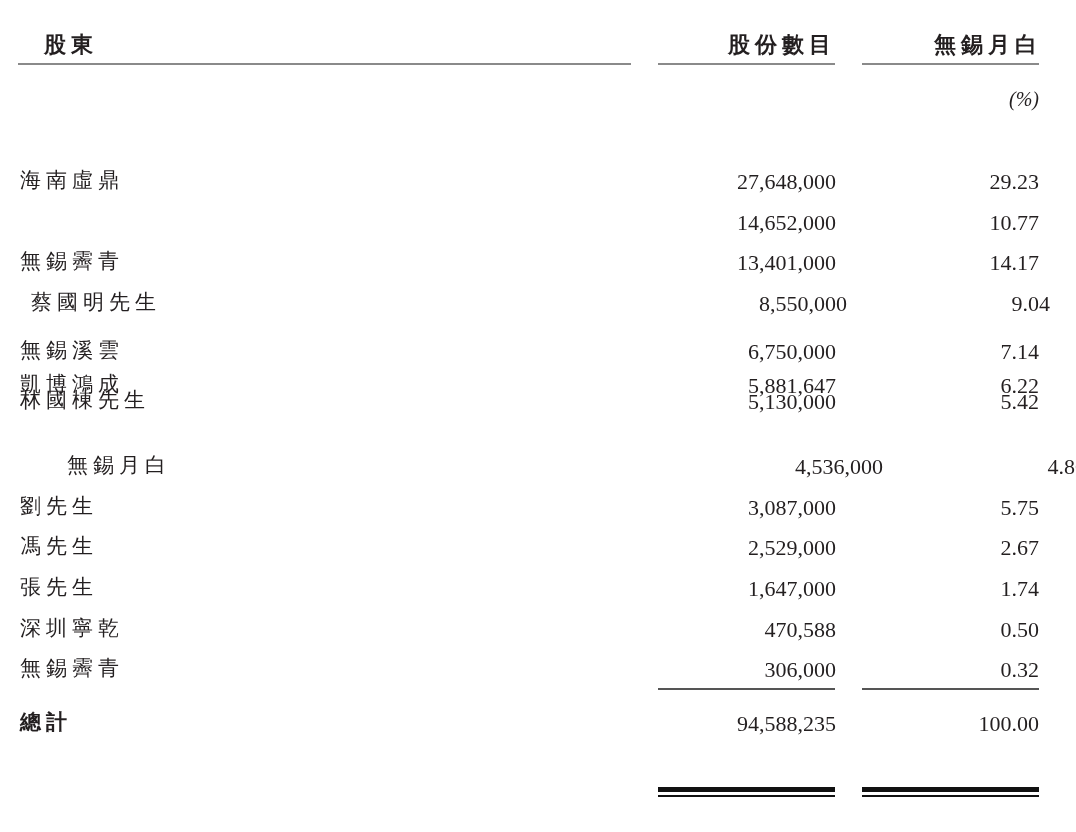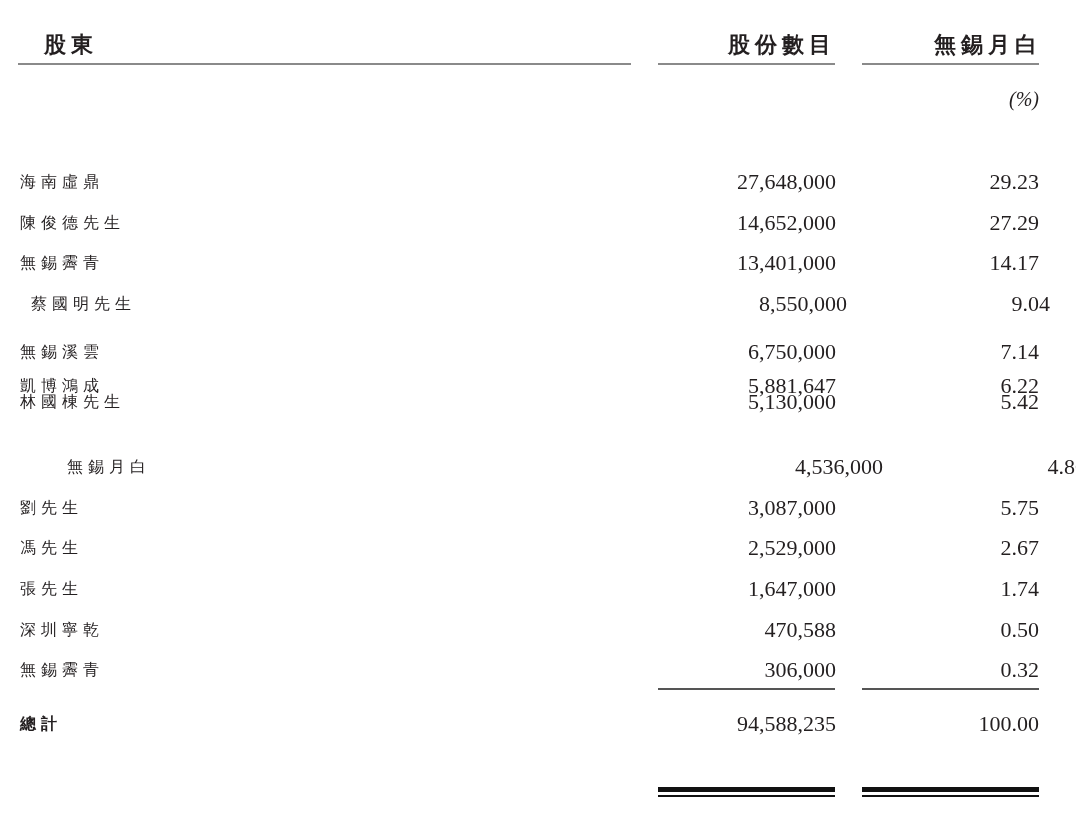--- a/index.html
+++ b/index.html
@@ -10,21 +10,21 @@
     }
     .abs { position: absolute; margin-left: 24px; }
     .hdr {
       font-size: 22px; font-weight: bold; letter-spacing: 5px; top: 30px; line-height: 30px;
     }
     .rule { position: absolute; height: 2px; background: #8a8a8a; }
     .thin { position: absolute; height: 1.5px; background: #555; }
     .thick { position: absolute; height: 5px; background: #111; }
     .dbl2 { position: absolute; height: 1.5px; background: #111; }
     .row { position: absolute; left: 0; width: 1076px; height: 30px; line-height: 30px; font-size: 22px; }
-    .name { position: absolute; left: 20px; letter-spacing: 5px; font-family: Liberation Sans, sans-serif; font-size: 16px; }
+    .name { position: absolute; left: 20px; letter-spacing: 5px; font-family: Liberation Mono, monospace; font-size: 21px; }
     .shares { position: absolute; right: 240px; text-align: right; }
     .pct { position: absolute; right: 37px; text-align: right; }
     .unit { font-style: italic; font-size: 20px; right: 37px; top: 88px; }
     .total .name { font-weight: bold; }
   </style>
 </head>
 <body>
 
 <div class="abs hdr" style="left:20px;">股東</div>
 <div class="abs hdr" style="right:240px;">股份數目</div>
@@ -36,23 +36,22 @@
 
 <div class="abs unit">(%)</div>
 
 <div id="rows">
     <div class="row" style="top: 167px;">
     <span class="name">海南虛鼎</span>
     <span class="shares">27,648,000</span>
     <span class="pct">29.23</span>
   </div>
     <div class="row" style="top: 207.7px;">
-    <span class="name">陳俊德先生</span>
     <span class="shares">14,652,000</span>
-    <span class="pct">27.29</span>
+    <span class="pct">10.77</span>
   </div>
     <div class="row" style="top: 248.4px;">
     <span class="name">無錫霽青</span>
     <span class="shares">13,401,000</span>
     <span class="pct">14.17</span>
   </div>
     <div class="row" style="top: 289.1px; margin-left: 11px;">
     <span class="name">蔡國明先生</span>
     <span class="shares">8,550,000</span>
     <span class="pct">9.04</span>

